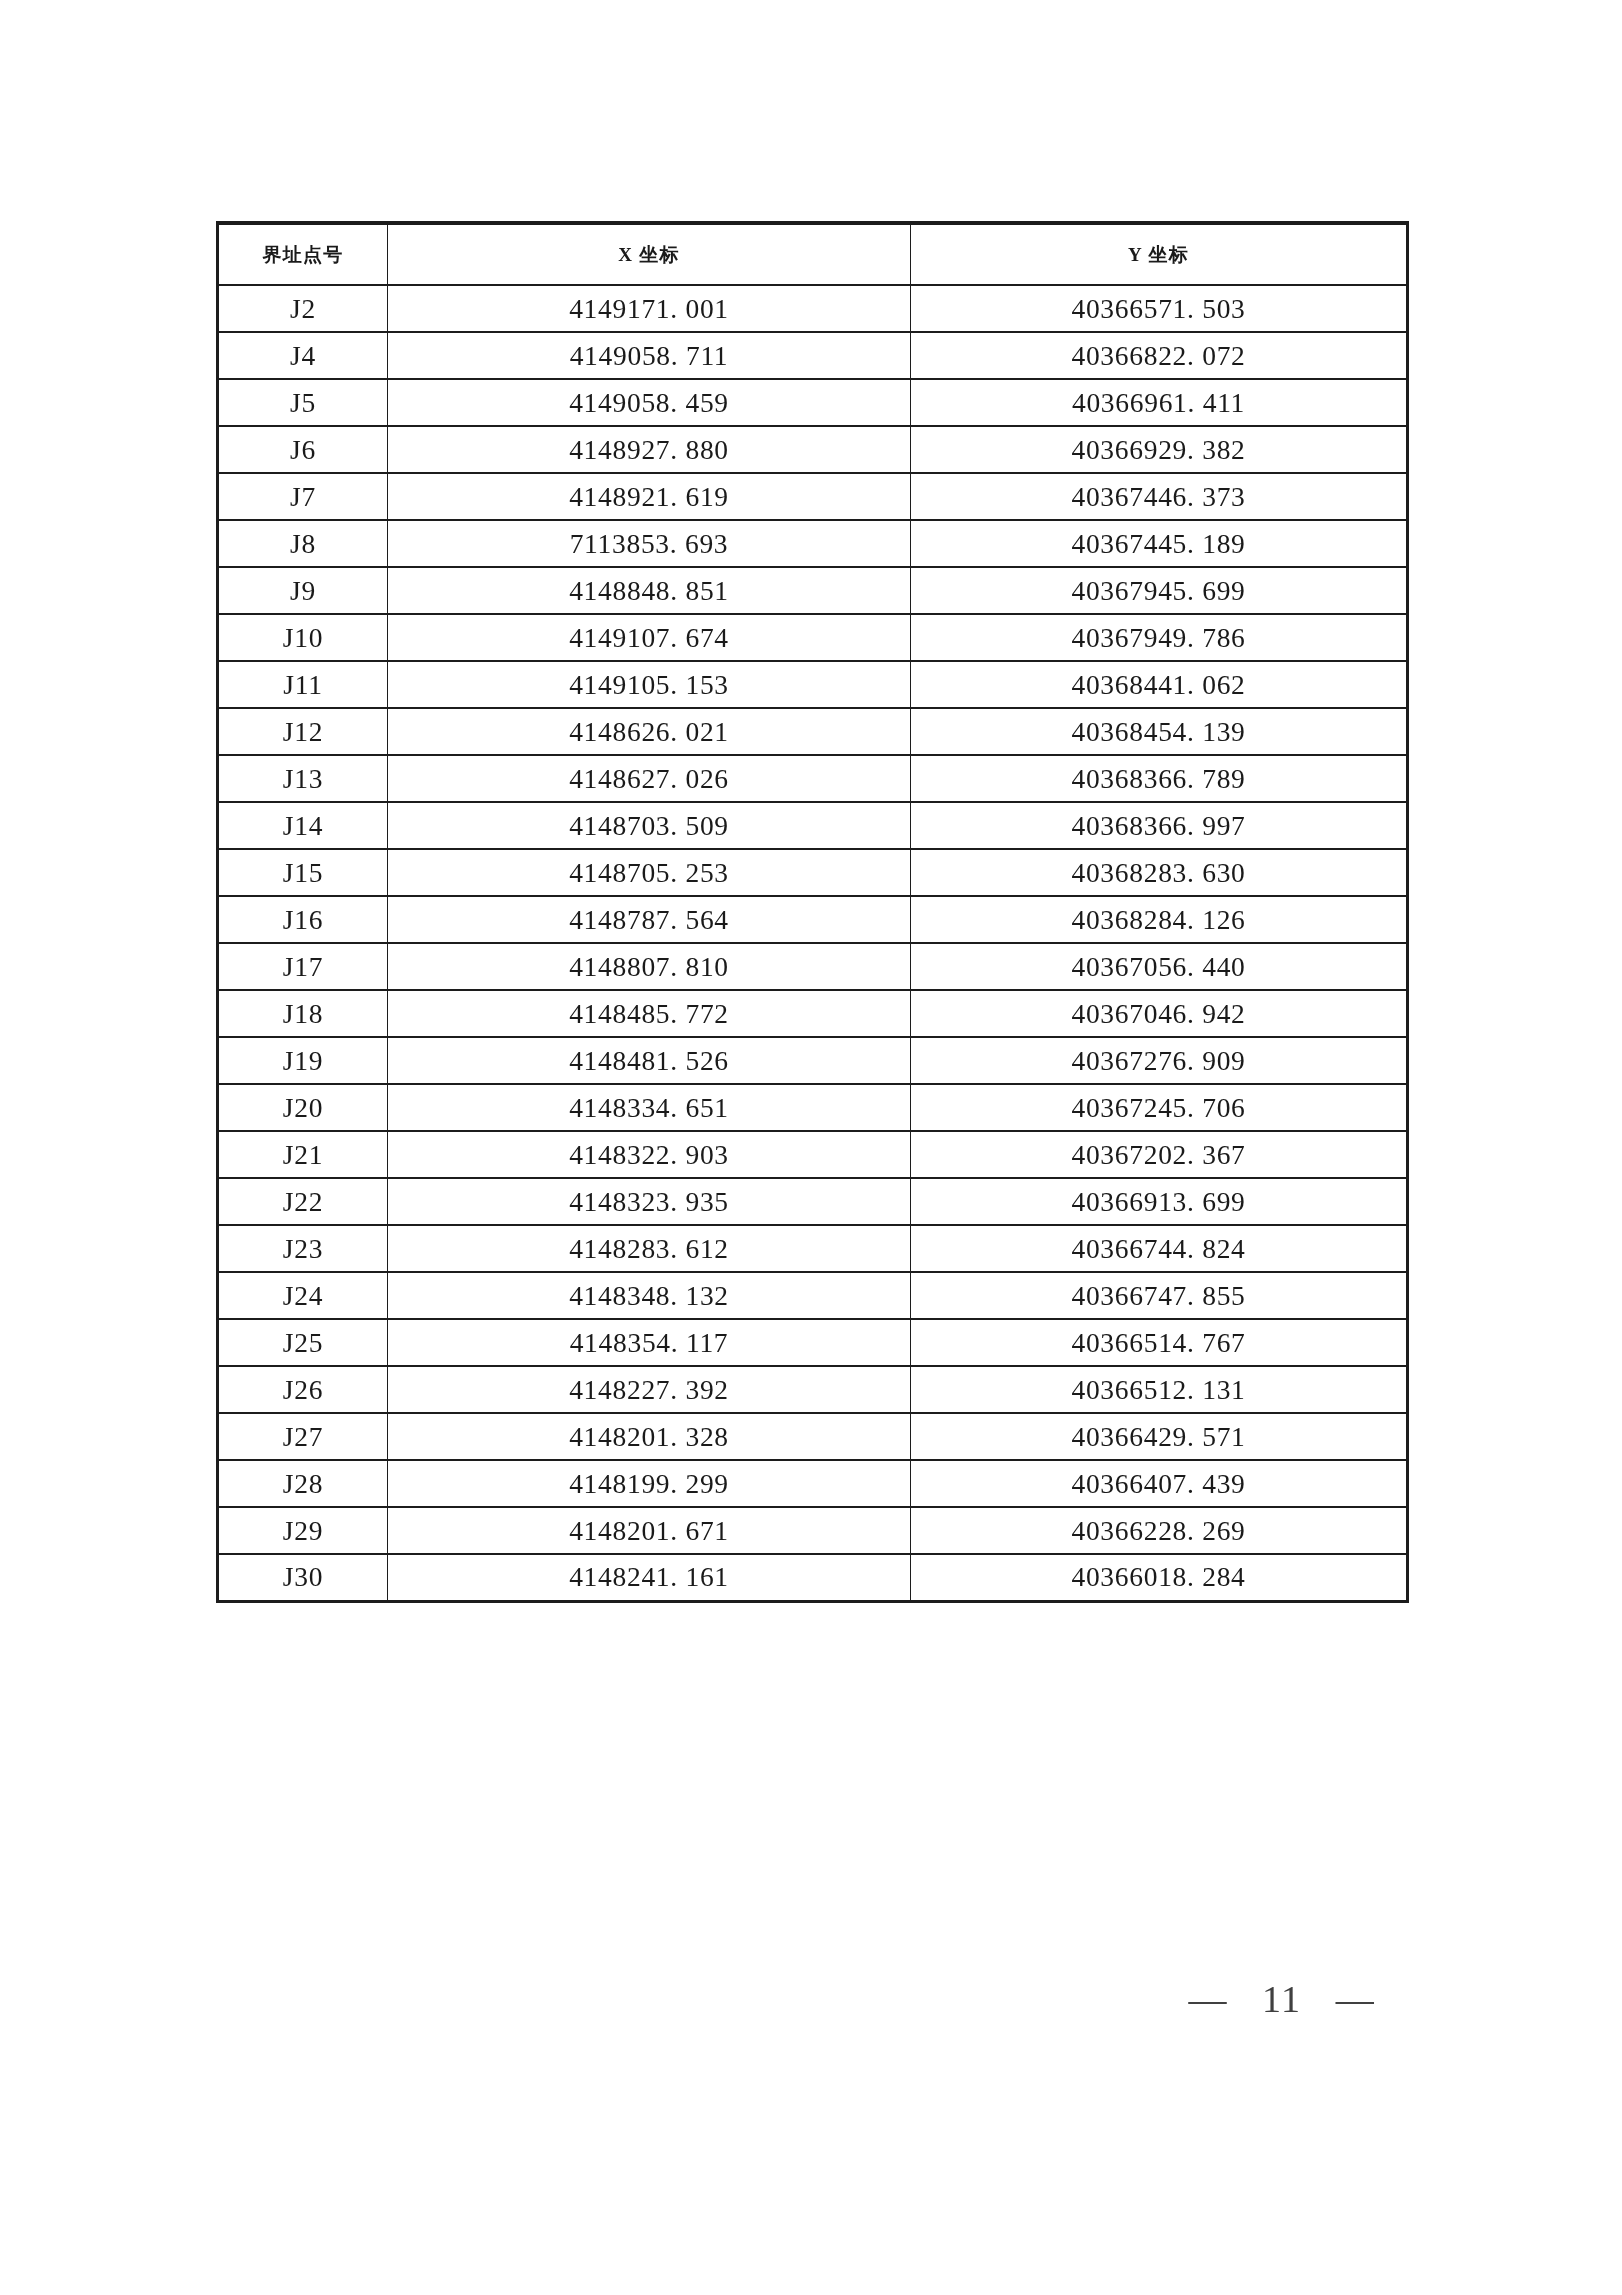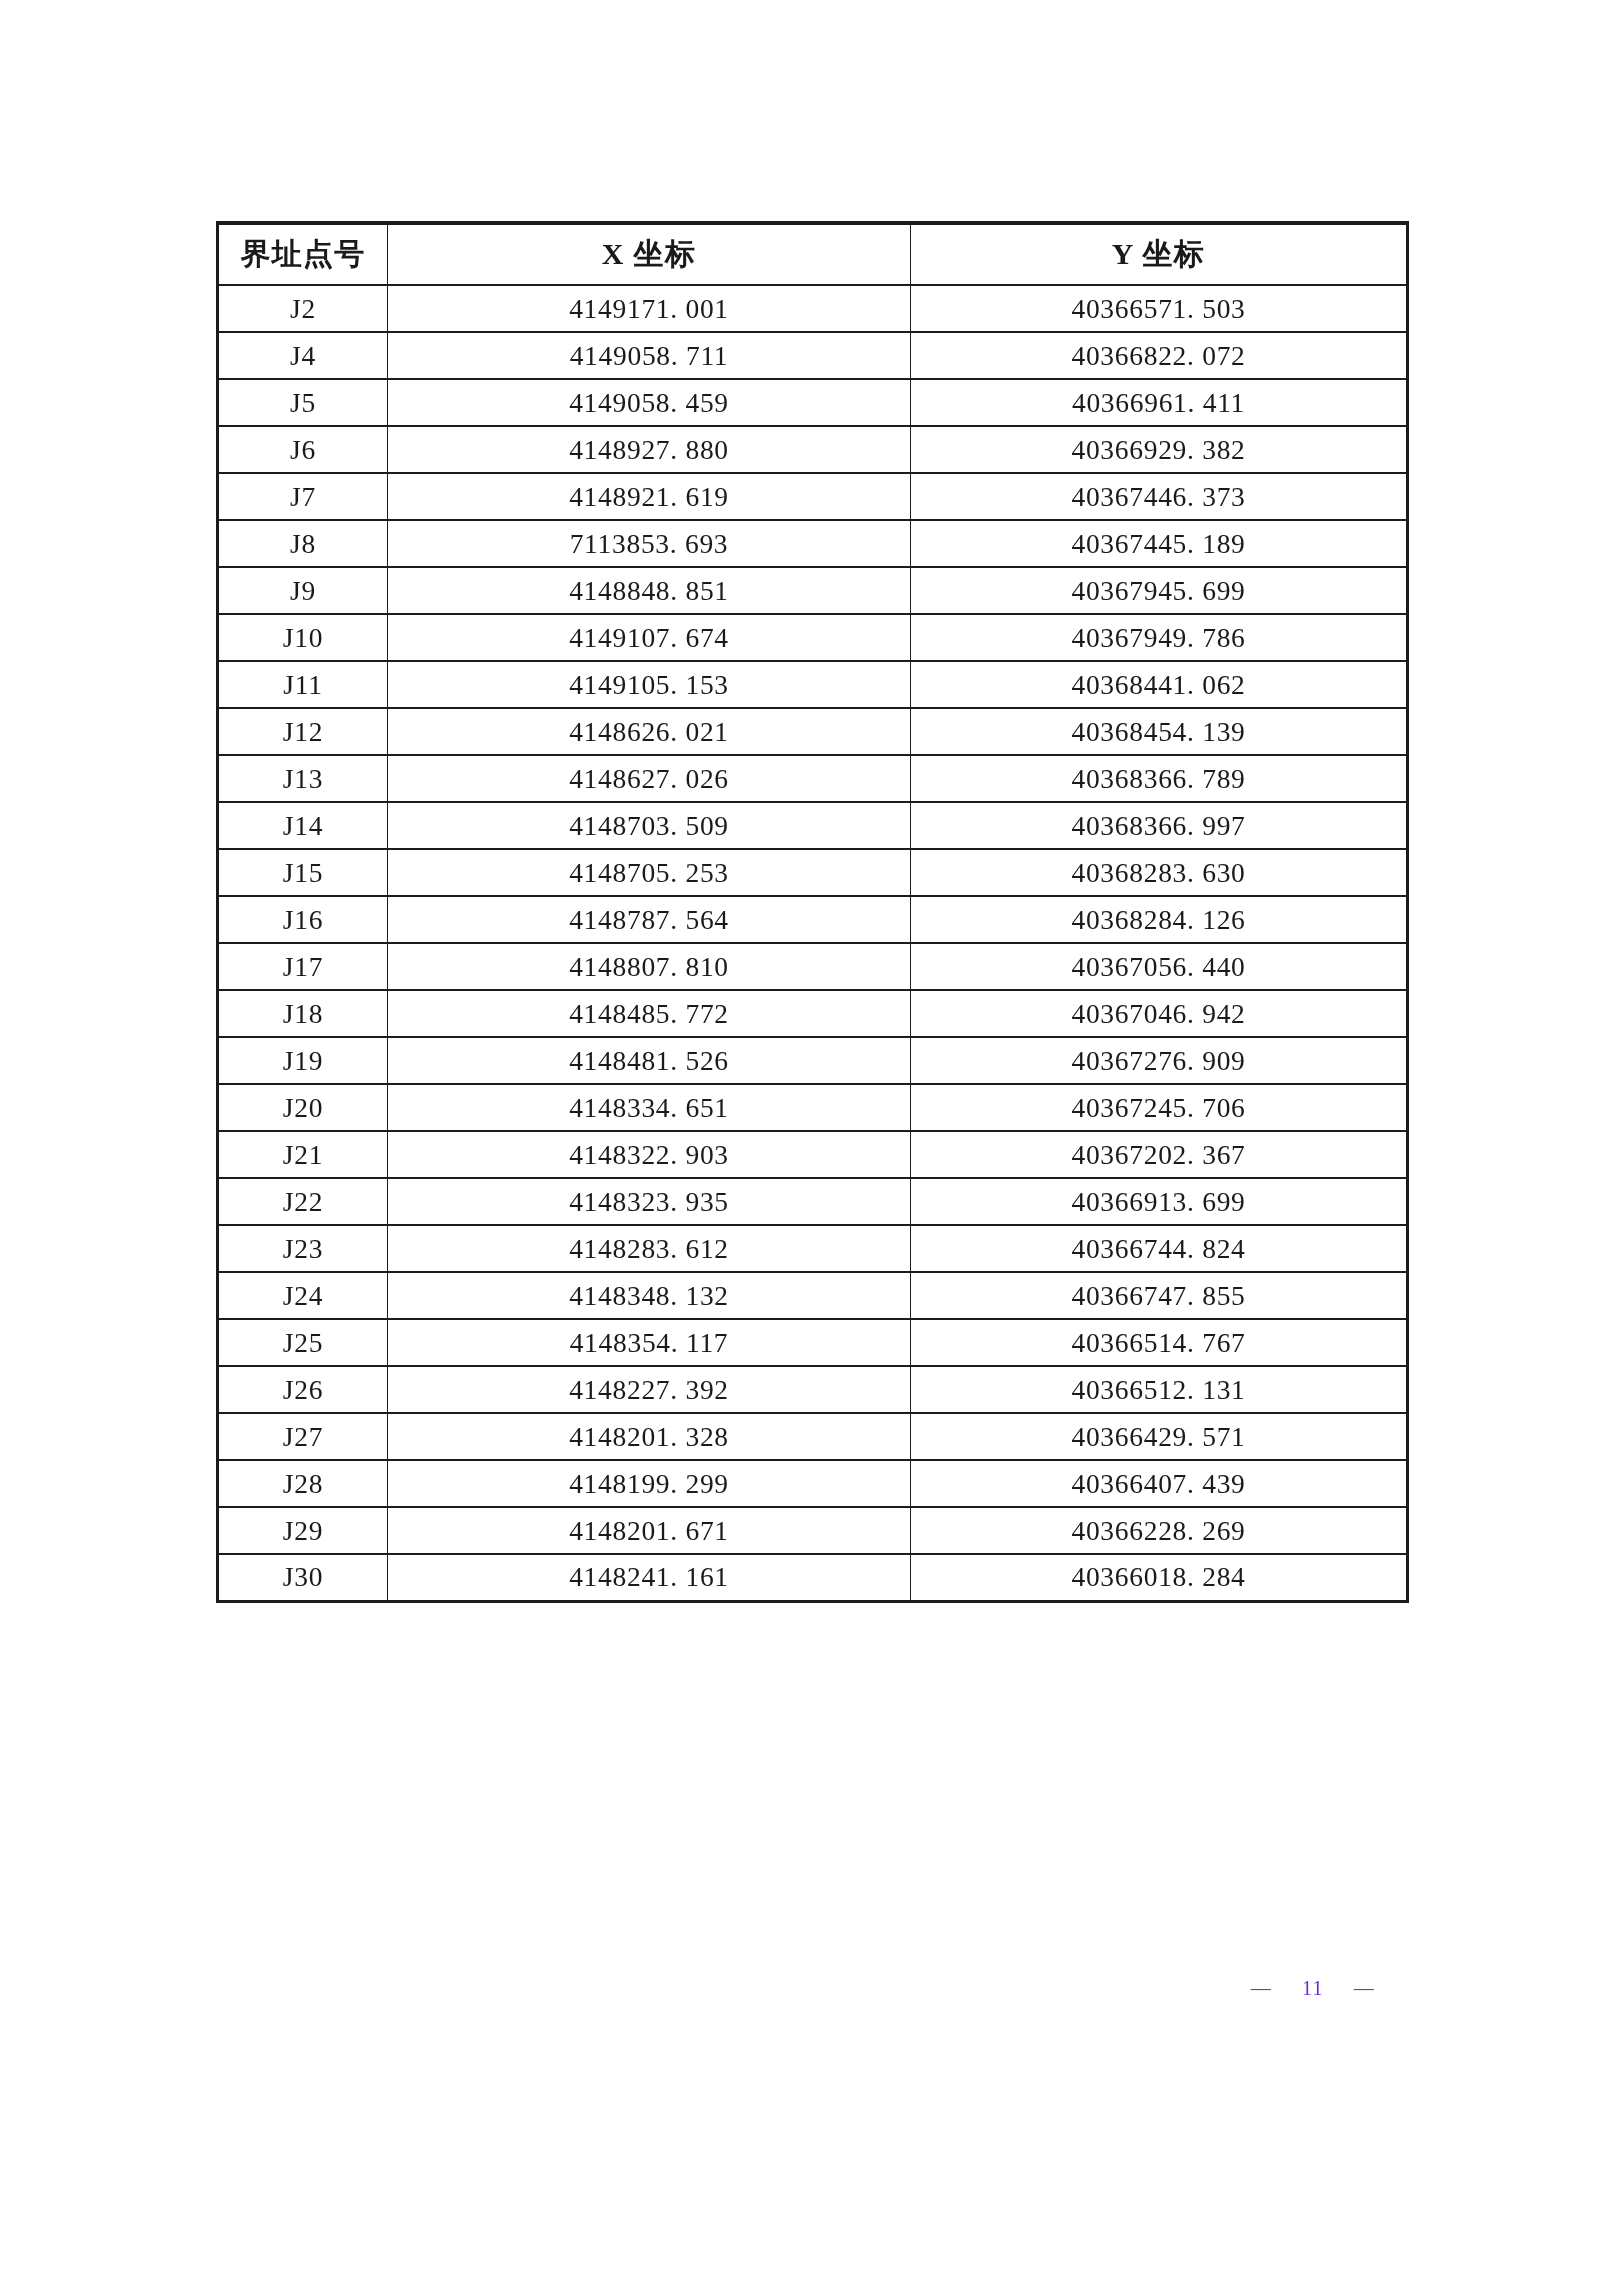--- a/index.html
+++ b/index.html
@@ -38,37 +38,37 @@
     white-space: nowrap;
     overflow: hidden;
   }
   table.coord thead tr {
     height: 62px;
   }
   table.coord tbody tr {
     height: 47px;
   }
   table.coord th {
-    font-size: 30px;
+    font-size: 19px;
     font-weight: 700;
     letter-spacing: 1.3px;
   }
   table.coord td {
     font-size: 27.5px;
     font-weight: 400;
     letter-spacing: 0.7px;
   }
   .page-number {
     position: absolute;
     top: 1977px;
     right: 247px;
-    font-size: 20px;
+    font-size: 38px;
     letter-spacing: 1.3px;
     word-spacing: 23.6px;
-    color: #6d28d9;
+    color: #404040;
     white-space: nowrap;
   }
 </style>
 </head>
 <body>
 
 <div class="page">
 
   <table class="coord">
     <colgroup>

